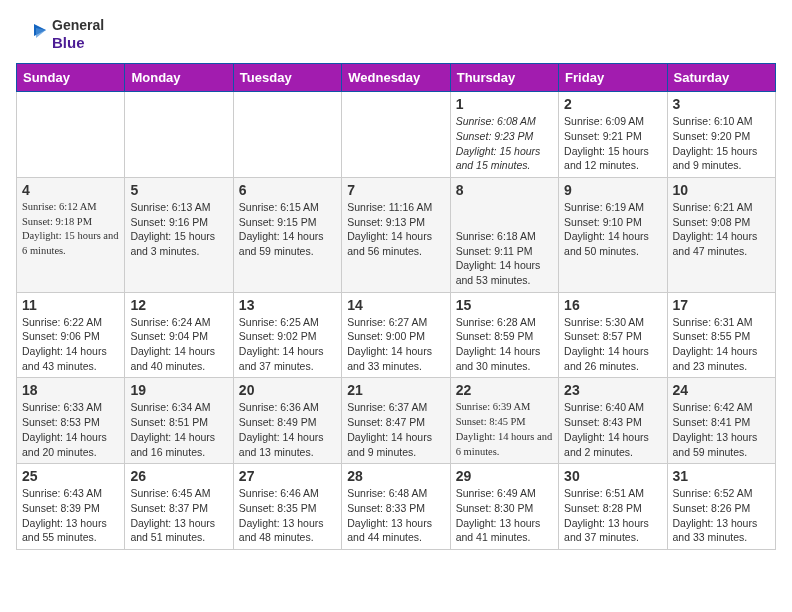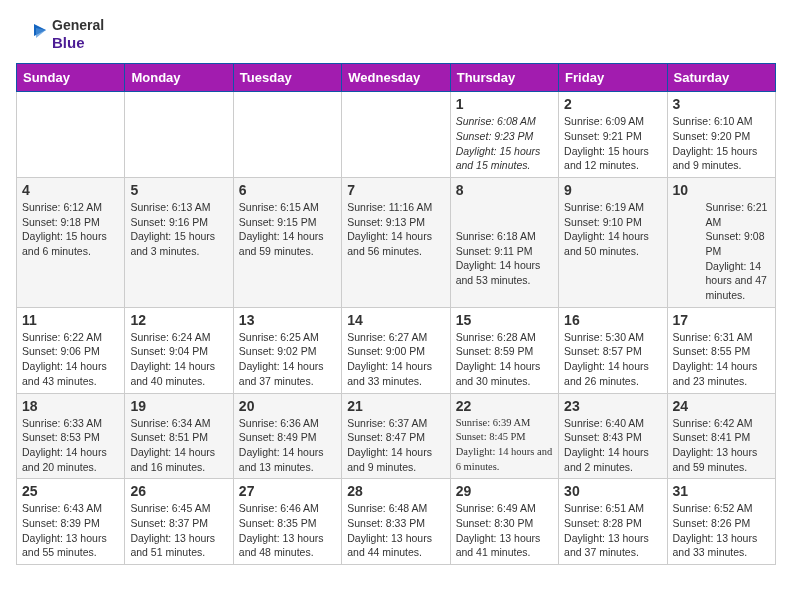--- a/index.html
+++ b/index.html
@@ -128,21 +128,21 @@
         <td>
           <span class="day-number">3</span>
           <div class="day-info" style="white-space: pre-line;">Sunrise: 6:10 AM
 Sunset: 9:20 PM
 Daylight: 15 hours and 9 minutes.</div>
         </td>
       </tr>
       <tr>
         <td>
           <span class="day-number">4</span>
-          <div class="day-info" style="white-space: pre-line;">Sunrise: 6:12 AM
+          <div class="day-info" style="white-space: pre-line; font-family: Liberation Serif, serif;">Sunrise: 6:12 AM
 Sunset: 9:18 PM
 Daylight: 15 hours and 6 minutes.</div>
         </td>
         <td>
           <span class="day-number">5</span>
           <div class="day-info" style="white-space: pre-line;">Sunrise: 6:13 AM
 Sunset: 9:16 PM
 Daylight: 15 hours and 3 minutes.</div>
         </td>
         <td>
@@ -164,21 +164,21 @@
 Daylight: 14 hours and 53 minutes.</div>
         </td>
         <td>
           <span class="day-number">9</span>
           <div class="day-info" style="white-space: pre-line;">Sunrise: 6:19 AM
 Sunset: 9:10 PM
 Daylight: 14 hours and 50 minutes.</div>
         </td>
         <td>
           <span class="day-number">10</span>
-          <div class="day-info" style="white-space: pre-line; margin-left: 33px;">Sunrise: 6:21 AM
+          <div class="day-info" style="white-space: pre-line;">Sunrise: 6:21 AM
 Sunset: 9:08 PM
 Daylight: 14 hours and 47 minutes.</div>
         </td>
       </tr>
       <tr>
         <td>
           <span class="day-number">11</span>
           <div class="day-info" style="white-space: pre-line;">Sunrise: 6:22 AM
 Sunset: 9:06 PM
 Daylight: 14 hours and 43 minutes.</div>

